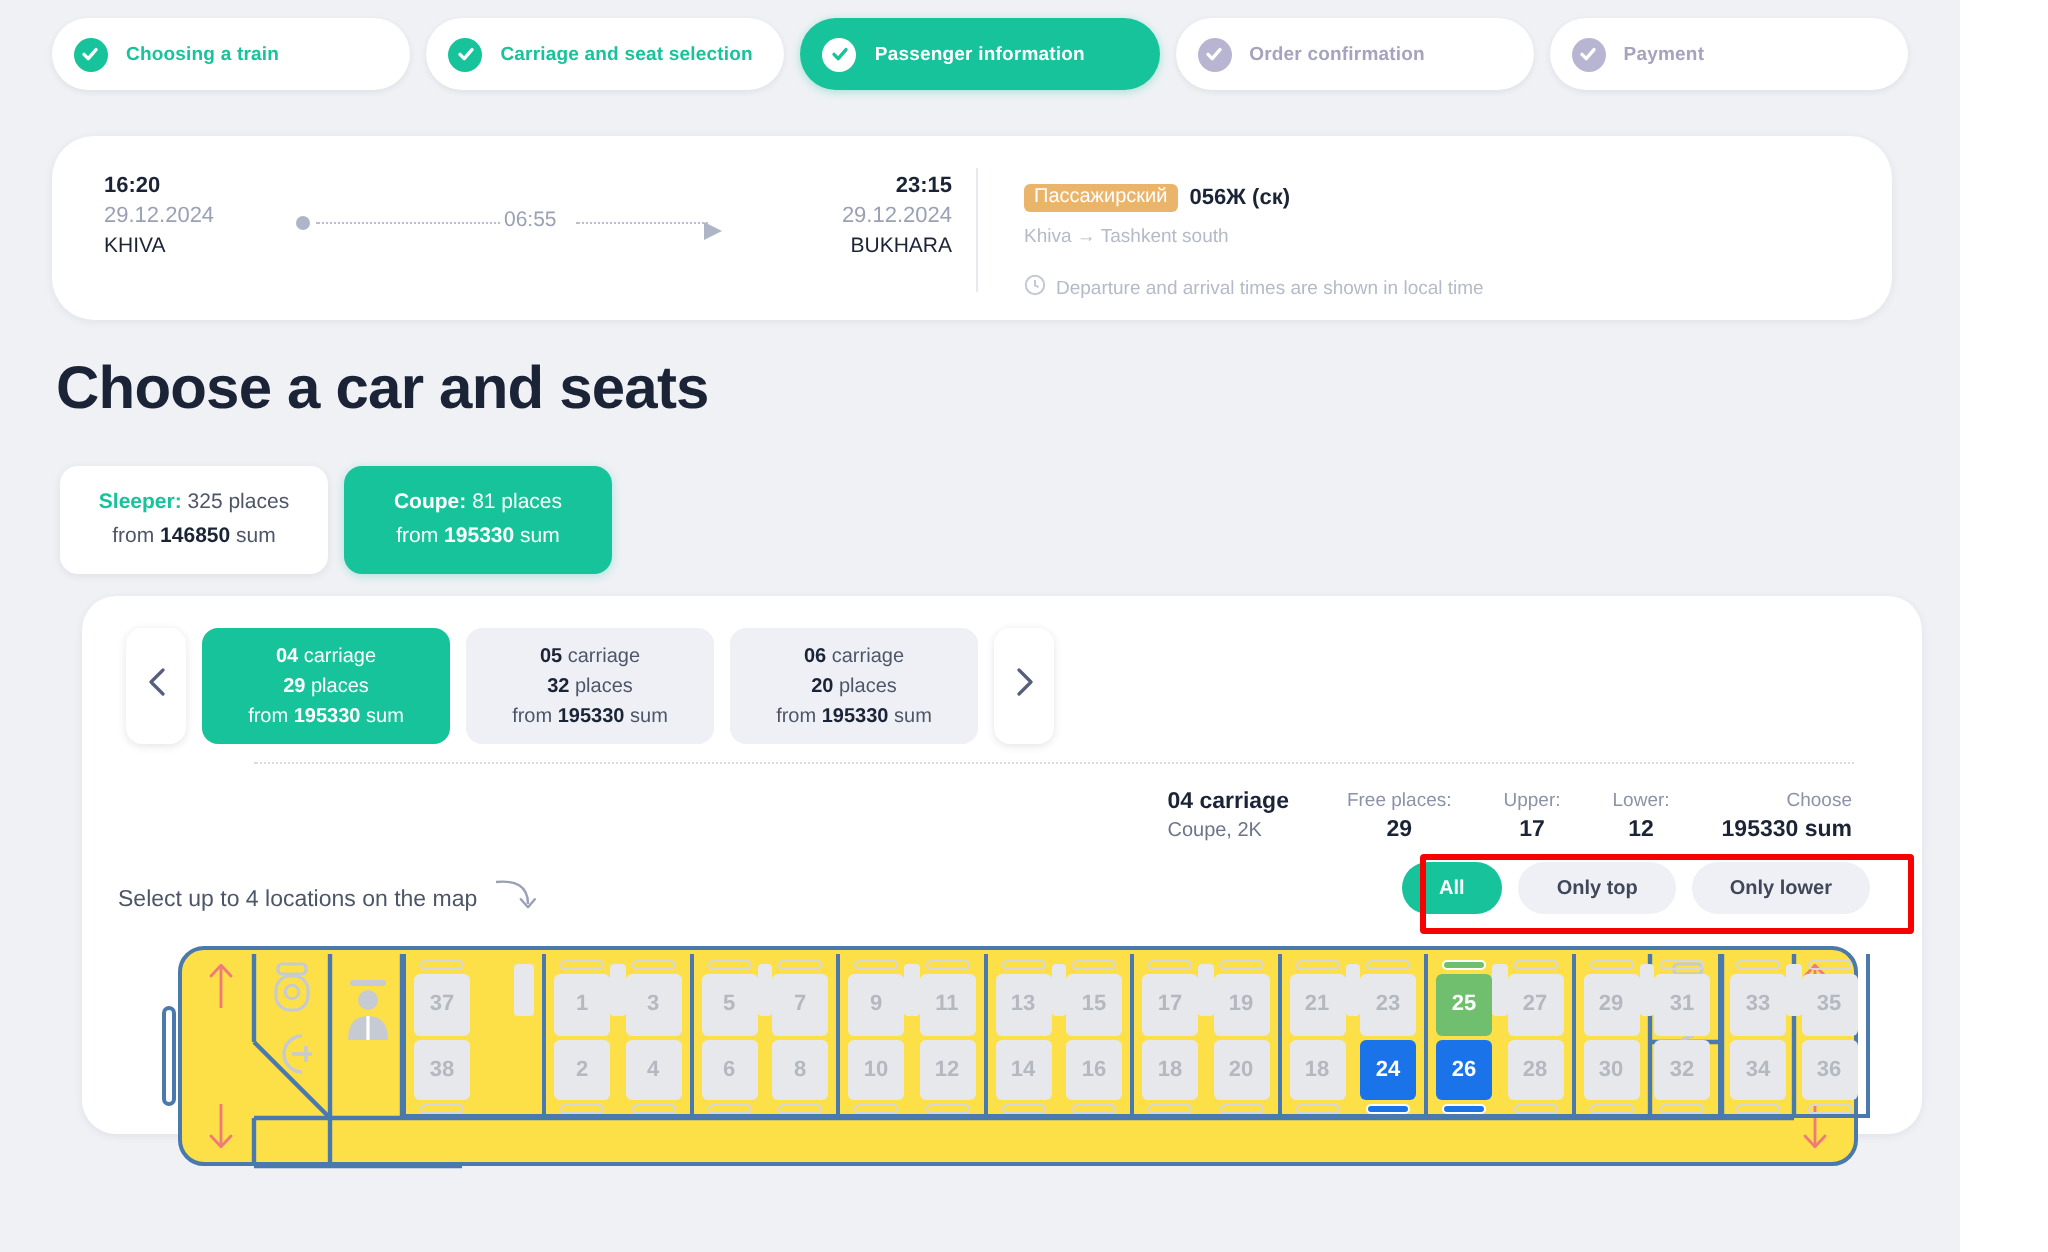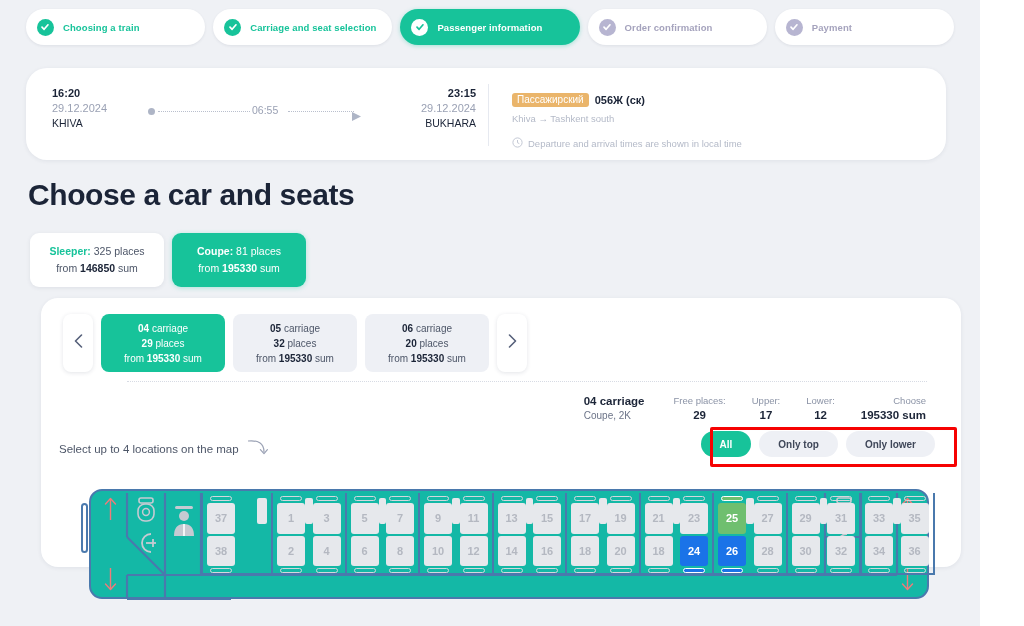--- a/index.html
+++ b/index.html
@@ -122,22 +122,22 @@
   .filt.active { background:#17c39a; color:#ffffff; }
 
   .redbox {
     position:absolute; left:669px; top:129px; width:247px; height:40px;
     border:3px solid #f60202; border-radius:2px; pointer-events:none;
   }
 
   
   .map-wrap { position:absolute; left:14px; top:175px; width:892px; height:122px; }
   .car-outline {
-    position:absolute; left:34px; top:16px; width:840px; height:110px;
-    border:2.2px solid #4a79ad; border-radius:13px; background:#14b8a6;
+    position:absolute; left:34px; top:0; width:840px; height:110px;
+    border:2.2px solid #4a79ad; border-radius:13px; background:#fde047;
   }
   .door-handle {
     position:absolute; width:7px; height:50px; border:2px solid #4a79ad; border-radius:4px; top:30px;
   }
   .dh-left { left:26px; }
   .dh-right { left:859px; }
   .arrow-up, .arrow-down { position:absolute; color:#f07a7a; }
 
   .compartments { position:absolute; left:0; top:0; height:110px; }
   .comp {

